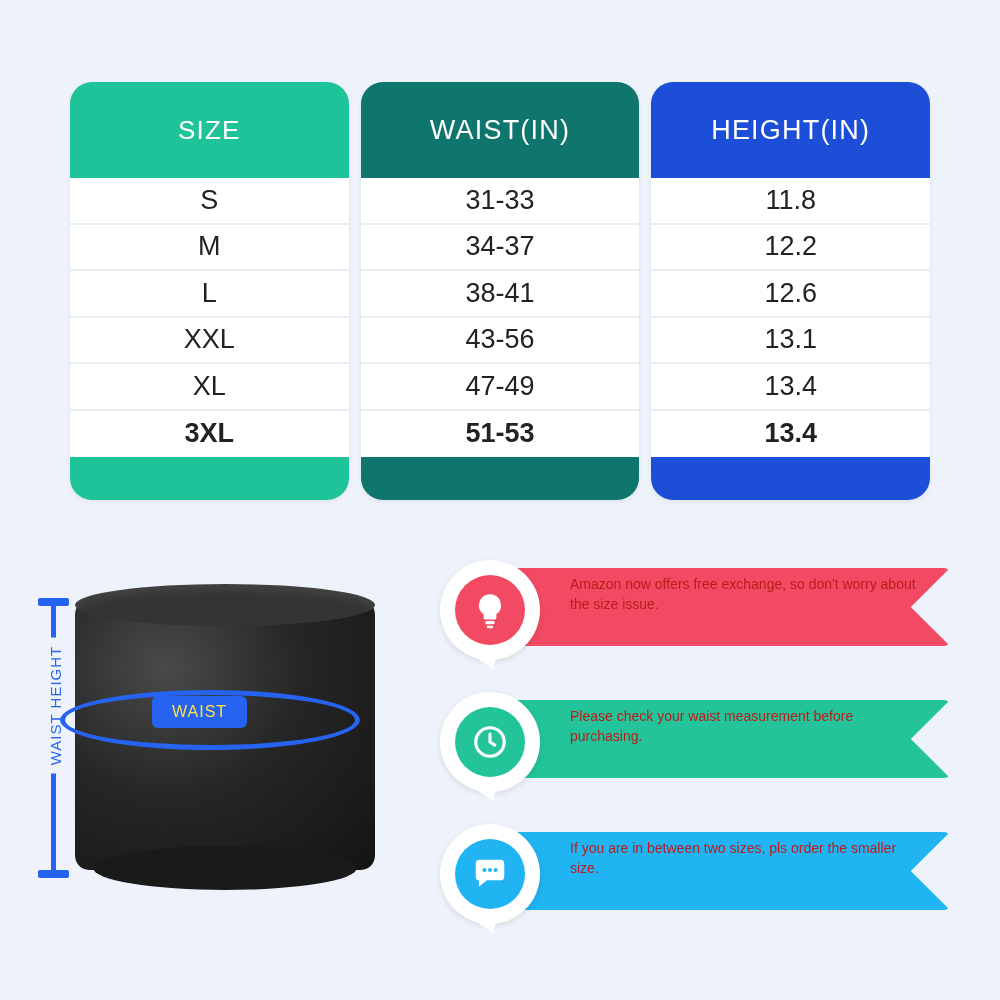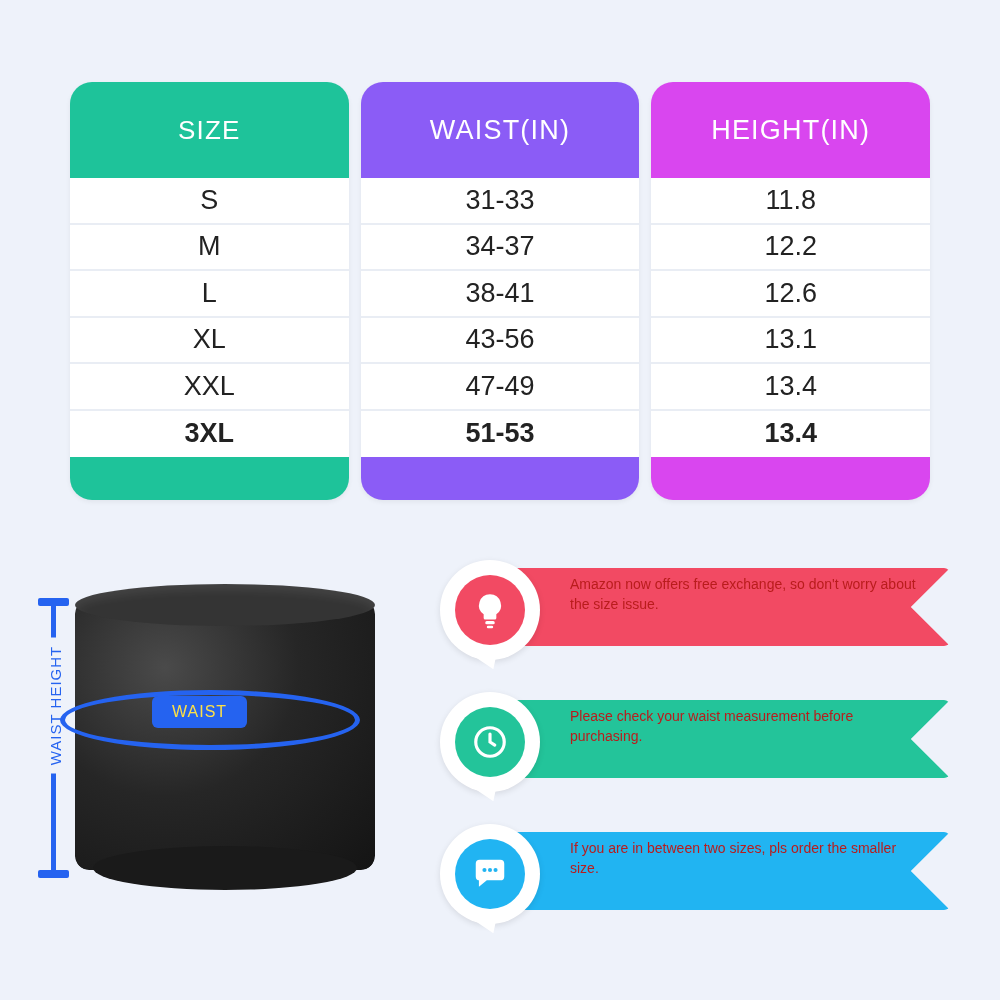--- a/index.html
+++ b/index.html
@@ -22,22 +22,22 @@
   }
   .col {
     flex: 1;
     border-radius: 22px;
     overflow: hidden;
     display: flex;
     flex-direction: column;
     box-shadow: 0 2px 5px rgba(0,0,0,0.06);
   }
   .col-size { background: #1ec39a; }
-  .col-waist { background: #8b5cf6; }
-  .col-height { background: #d946ef; }
+  .col-waist { background: #0f766e; }
+  .col-height { background: #1d4ed8; }
 
   .col-head {
     height: 96px;
     display: flex;
     align-items: center;
     justify-content: center;
     color: #ffffff;
     font-size: 27px;
     letter-spacing: 1.2px;
     font-weight: 400;
@@ -219,22 +219,22 @@
 <div class="page">
 
   <div class="size-table">
 
     <div class="col col-size">
       <div class="col-head size-head">SIZE</div>
       <div class="cells">
         <div class="cell">S</div>
         <div class="cell">M</div>
         <div class="cell">L</div>
+        <div class="cell">XXL</div>
         <div class="cell">XL</div>
-        <div class="cell">XXL</div>
         <div class="cell">3XL</div>
       </div>
     </div>
 
     <div class="col col-waist">
       <div class="col-head">WAIST(IN)</div>
       <div class="cells">
         <div class="cell">31-33</div>
         <div class="cell">34-37</div>
         <div class="cell">38-41</div>

